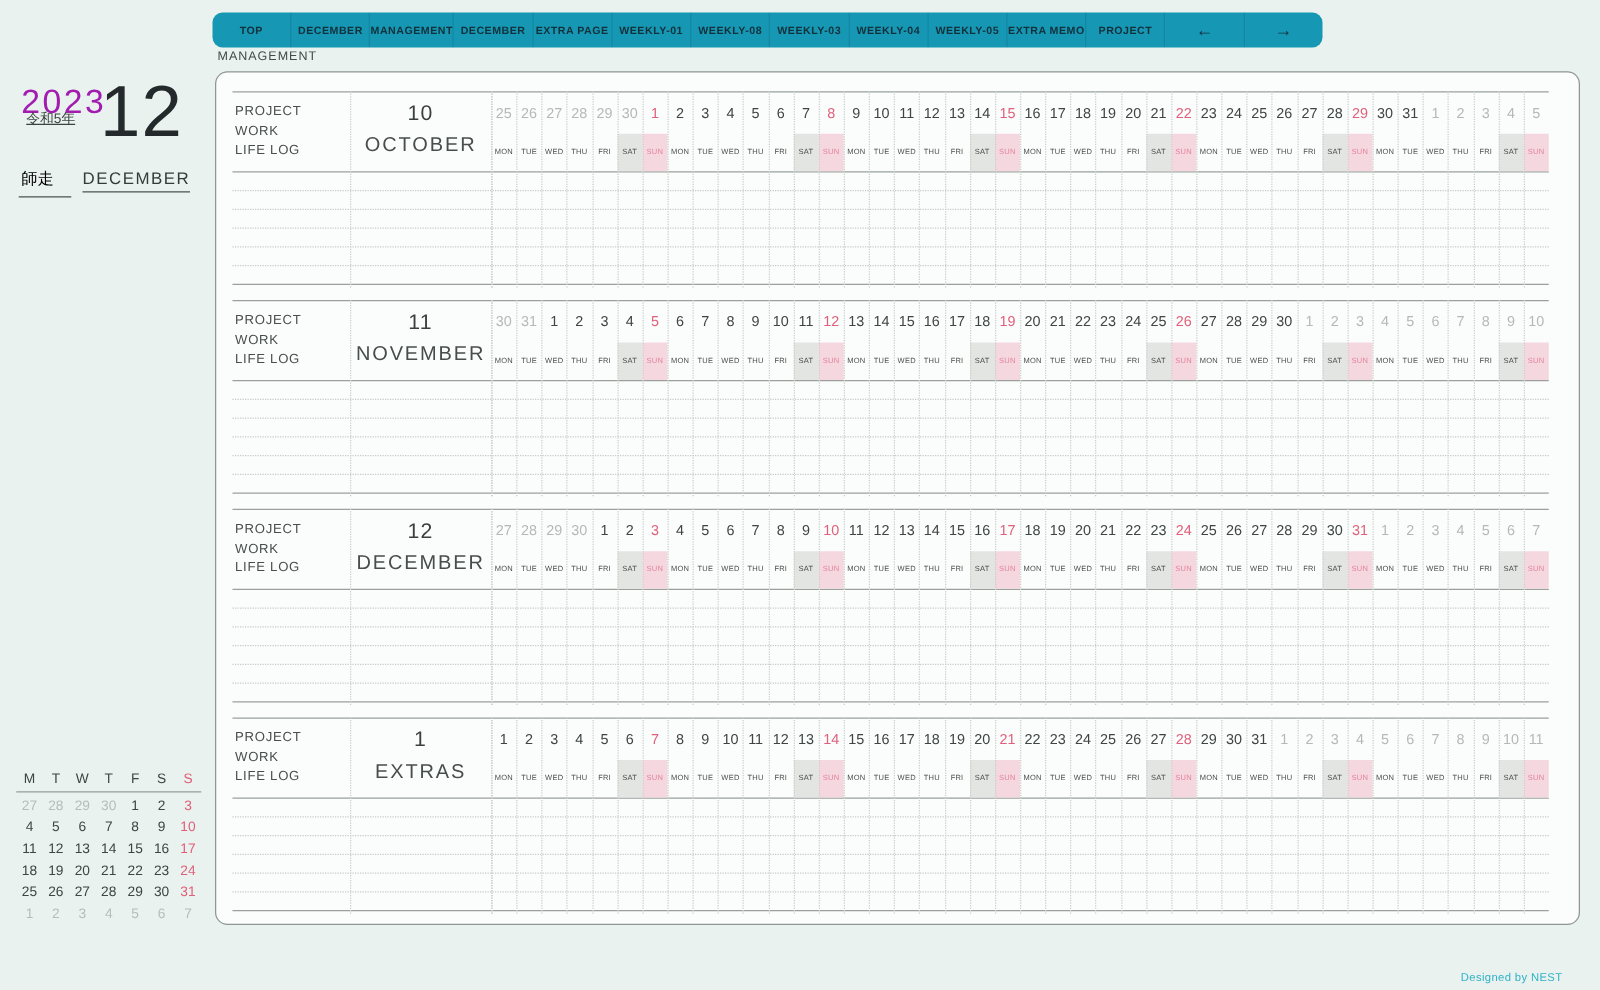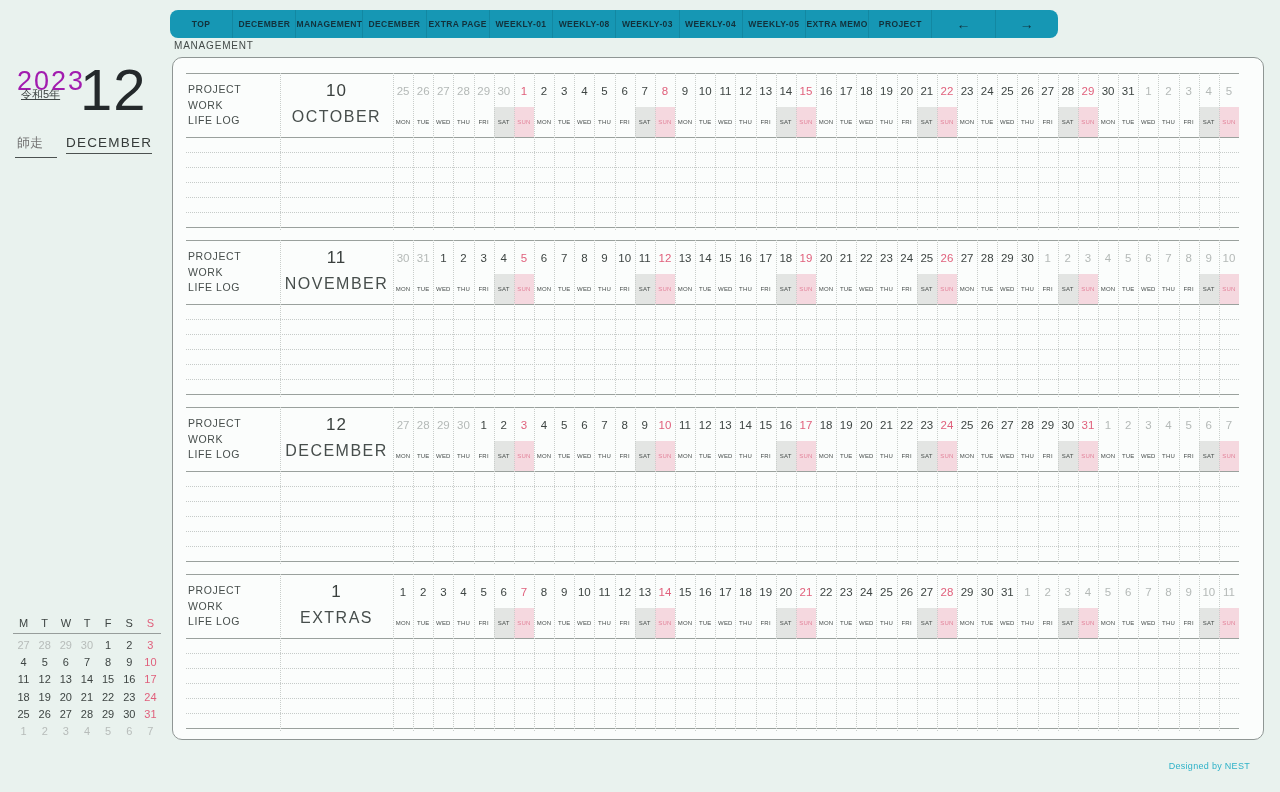--- a/index.html
+++ b/index.html
@@ -15,21 +15,21 @@
              border-left:1px solid rgba(0,50,60,.14); cursor:pointer; white-space:nowrap; }
   .nav-tab:first-child { border-left:none; }
   .nav-arrow { flex:1 1 0; display:flex; align-items:center; justify-content:center;
                font-size:14px; color:#12313b; border-left:1px solid rgba(0,50,60,.14); cursor:pointer; }
   .breadcrumb { position:absolute; left:174px; top:40px; font-size:10px; letter-spacing:.8px; color:#434a48; }
 
   
   .year   { position:absolute; left:17px; top:66px; font-size:27px; letter-spacing:2px; color:#a21caf; }
   .era    { position:absolute; left:21px; top:87px; font-size:11px; color:#3c4341;text-decoration:underline; }
   .bignum { position:absolute; left:80px; top:56px; font-size:58px; color:#24292b; letter-spacing:1px; }
-  .month-jp   { position:absolute; left:15px; top:134px; font-size:13px; color:#737373;
+  .month-jp   { position:absolute; left:15px; top:134px; font-size:13px; color:#000000;
                 padding:0 4px 5px 2px; border-bottom:1px solid #4c5250; min-width:42px; }
   .month-name { position:absolute; left:66px; top:135px; font-size:13.5px; letter-spacing:1.2px; color:#353b39;
                 padding-bottom:3px; border-bottom:1px solid #4c5250; }
 
   
   .panel { position:absolute; left:172px; top:57px; width:1092px; height:683px;
            background:#fbfdfc; border:1.5px solid #8f9694; border-radius:10px;
            padding:15px 24px 0 13px; }
   .month-section { position:relative; height:157px; margin-bottom:10px; }
   .sec-header { height:65px; border-top:1.5px solid #9aa19d; border-bottom:1.5px solid #9aa19d;
@@ -63,21 +63,21 @@
   .mc-head { display:grid; grid-template-columns:repeat(7,1fr); border-bottom:1px solid #979d9b;
              padding-bottom:4px; margin-bottom:2px; }
   .mc-head span { text-align:center; font-size:11px; color:#3e4543; }
   .mc-head span.red { color:#e0607c; }
   .mc-row { display:grid; grid-template-columns:repeat(7,1fr); }
   .mc-cell { height:17.3px; display:flex; align-items:center; justify-content:center;
              font-size:11px; color:#3e4543; cursor:pointer; }
   .mc-cell.out { color:#b7bcba; }
   .mc-cell.red { color:#e0607c; }
 
-  .credit { position:absolute; right:30px; bottom:21px; font-size:9px; letter-spacing:.3px; color:#2fb2c8;padding-left:12px; }
+  .credit { position:absolute; right:30px; bottom:5px; font-size:9px; letter-spacing:.3px; color:#2fb2c8;padding-left:12px; }
 </style>
 </head>
 <body>
 
 <div class="page">
 
   <nav class="navbar">
       <div class="nav-tab">TOP</div>
       <div class="nav-tab">DECEMBER</div>
       <div class="nav-tab">MANAGEMENT</div>

